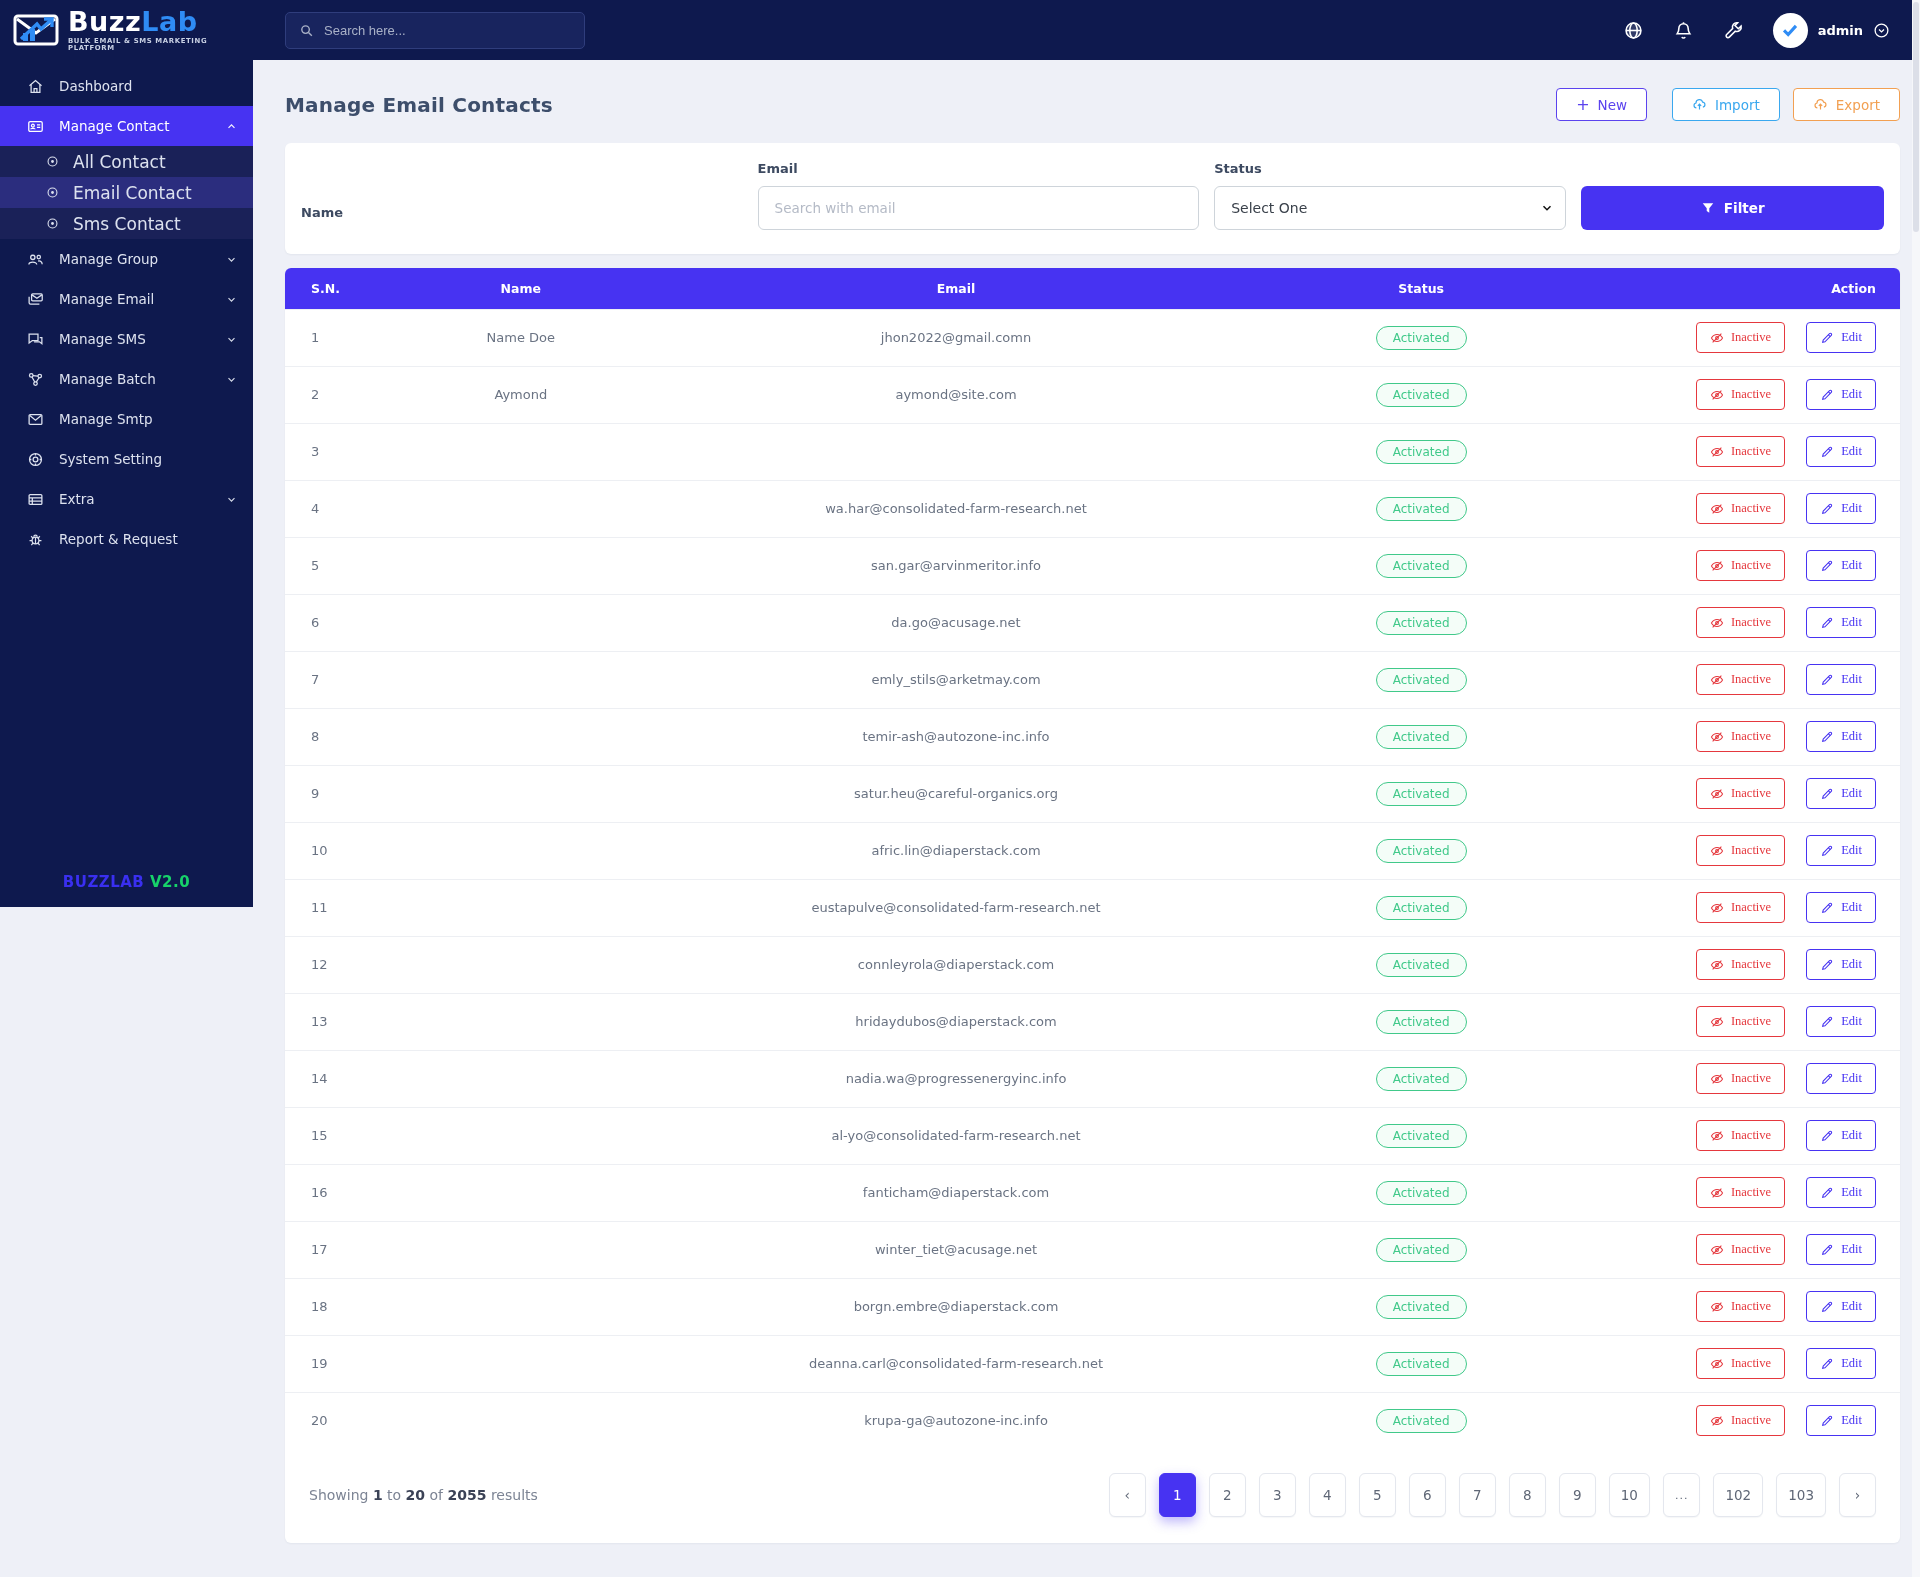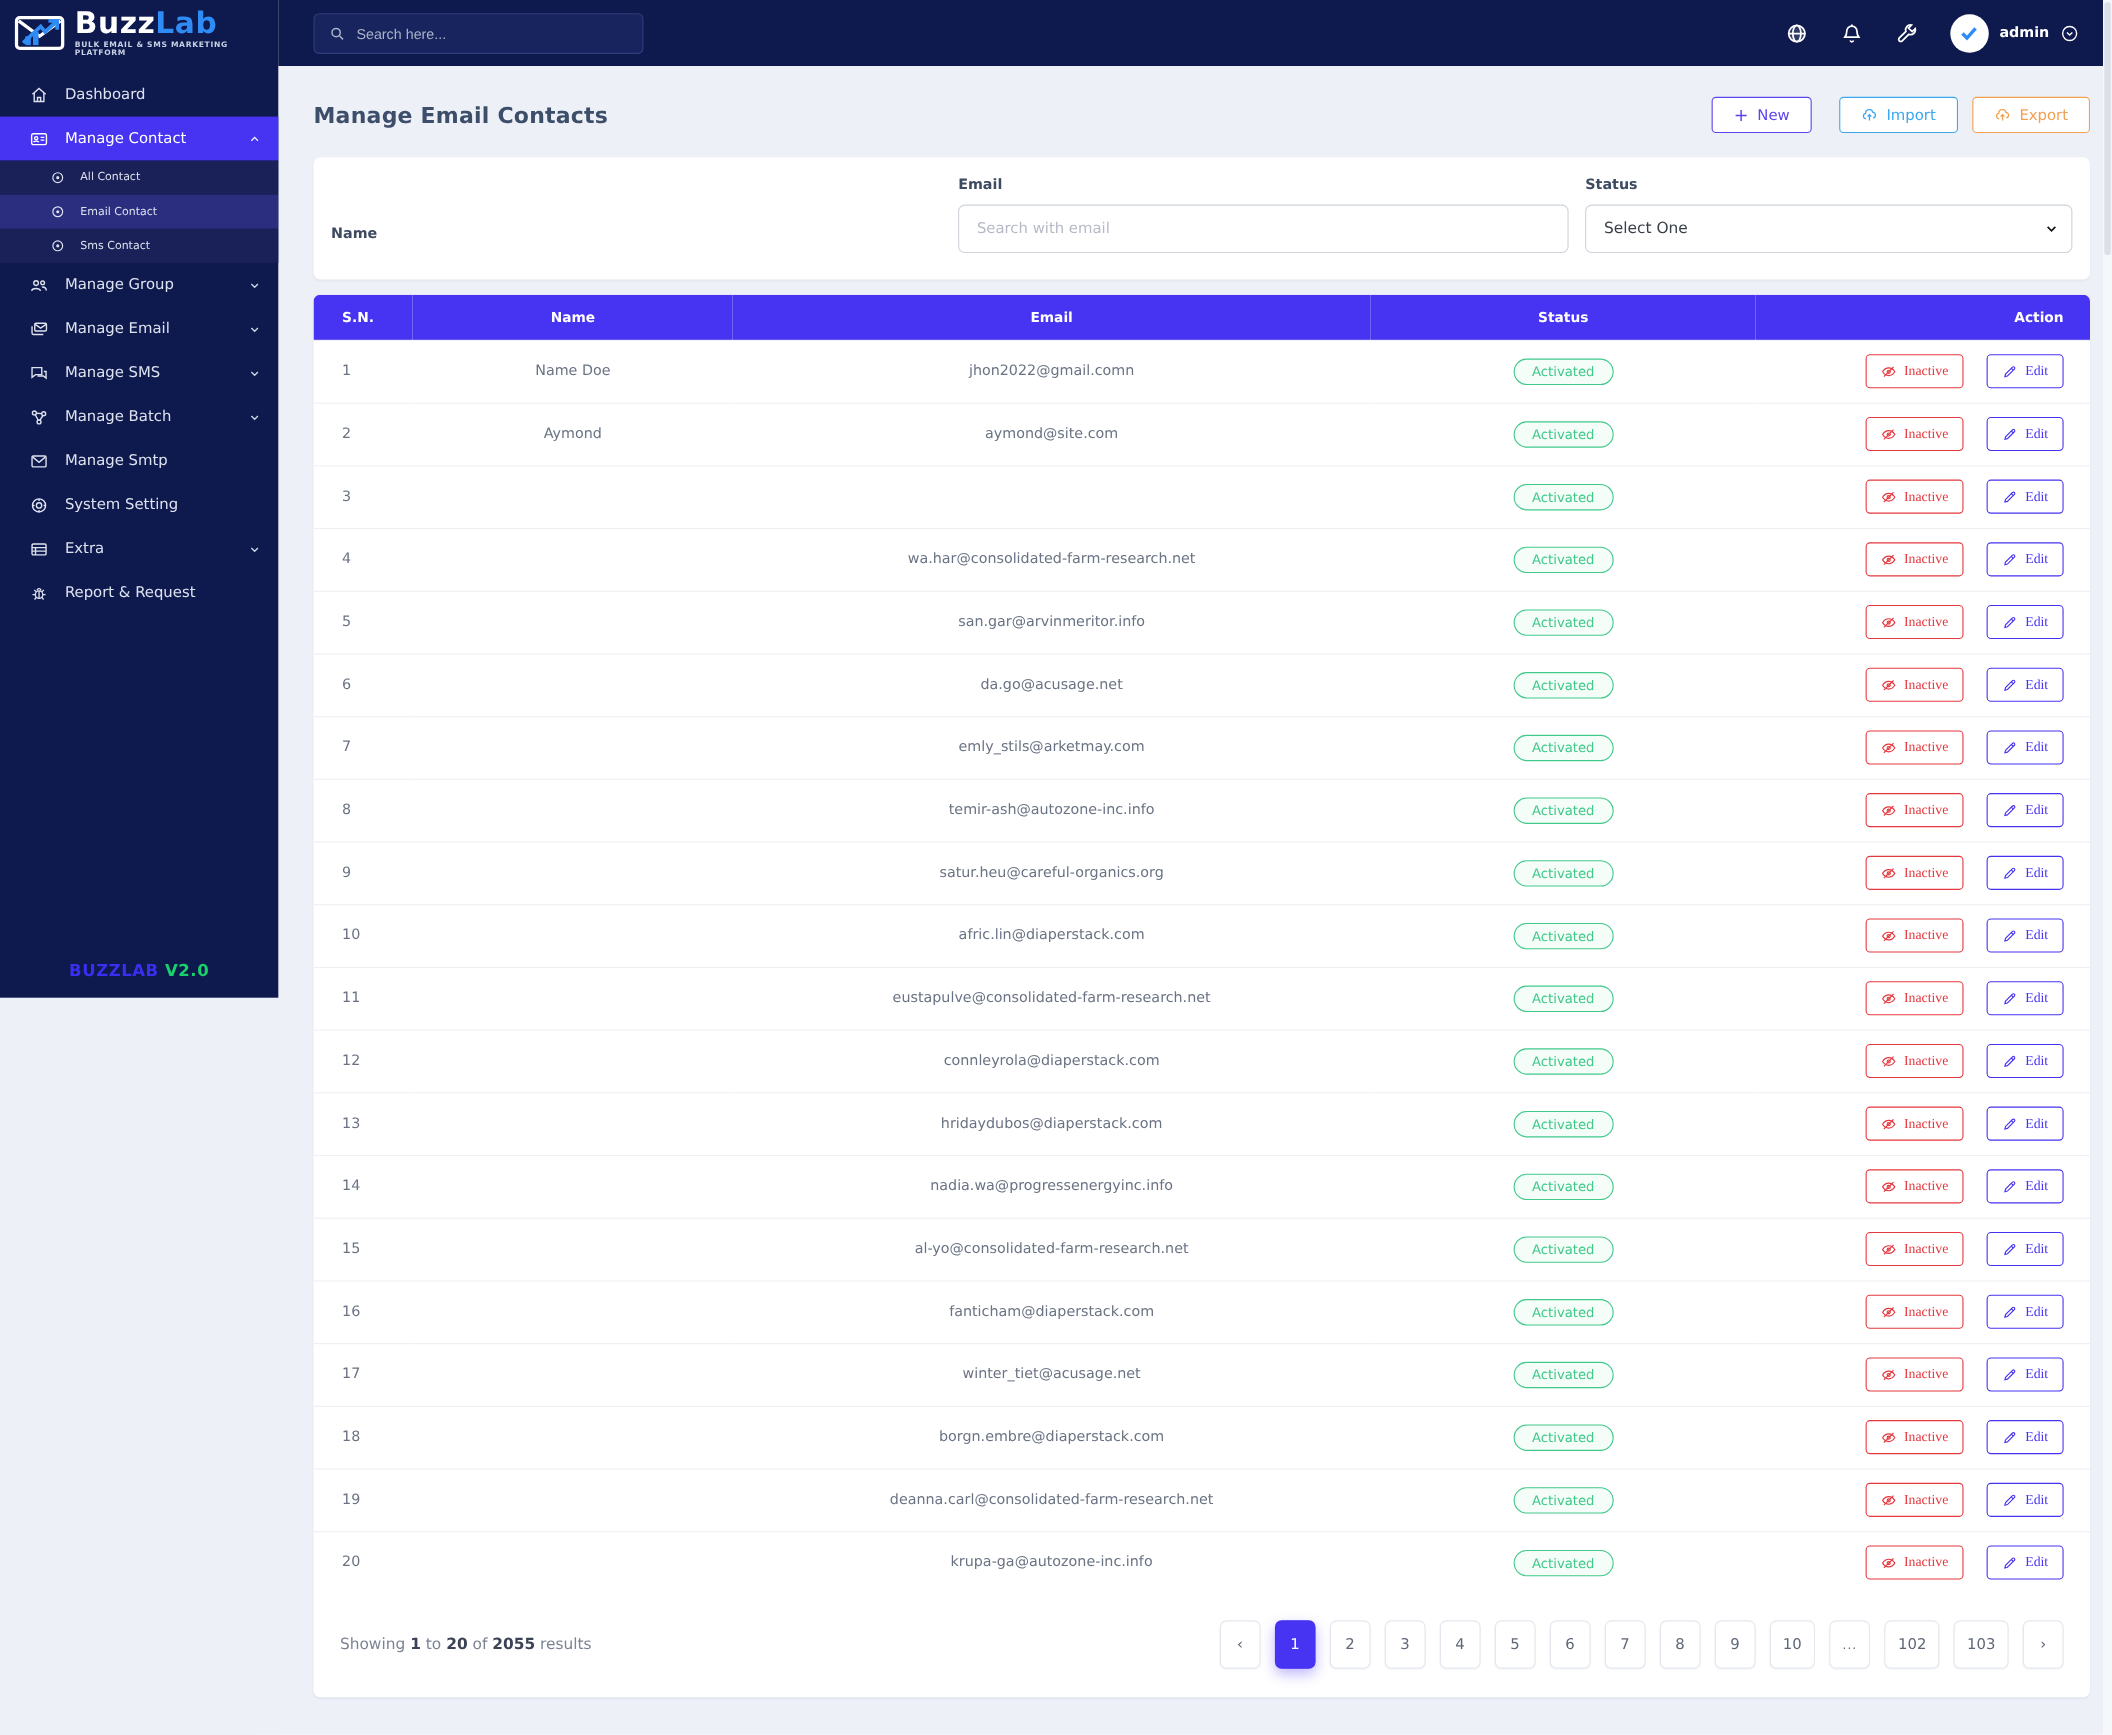--- a/index.html
+++ b/index.html
@@ -18,21 +18,21 @@
   .brand-text { line-height:1; }
   .brand-line { font-size:27px; font-weight:bold; letter-spacing:.5px; }
   .brand-line .b1 { color:#ffffff; }
   .brand-line .b2 { color:#2F8CF5; }
   .brand-tagline { font-size:6.9px; letter-spacing:.62px; color:#C9D1E4; margin-top:3px; font-weight:bold; }
 
   .menu { margin-top:6px; }
   .menu-item { height:40px; display:flex; align-items:center; padding:0 16px 0 27px; gap:15px; font-size:13.5px; cursor:pointer; white-space:nowrap; }
   .menu-item .label { flex:1; }
   .menu-item.active { background:#4733F2; color:#fff; }
-  .submenu-item { height:31px; background:#1A2158; display:flex; align-items:center; padding:0 16px 0 46px; gap:14px; font-size:10px; cursor:pointer; }
+  .submenu-item { height:31px; background:#1A2158; display:flex; align-items:center; padding:0 16px 0 46px; gap:14px; font-size:17px; cursor:pointer; }
   .submenu-item.subactive { background:#2B2D7E; }
   .icon { display:inline-flex; align-items:center; justify-content:center; }
   .menu-item .icon, .submenu-item .icon { width:17px; height:17px; }
   .submenu-item .icon { width:13px; height:13px; }
   .icon svg { width:100%; height:100%; }
   .menu-item .chev { width:11px; height:11px; opacity:.95; }
 
   .sidebar-footer { margin-top:auto; padding-bottom:16px; text-align:center; font-size:15px; font-weight:bold; letter-spacing:.5px; }
   .sidebar-footer .f1 { color:#3A2FF0; }
   .sidebar-footer .f2 { color:#17D26A; }
@@ -390,20 +390,30 @@
             <select>
               <option>Select One</option>
             </select>
             <span class="select-caret icon">
               <svg viewBox="0 0 24 24" fill="none" stroke="currentColor" stroke-width="3">
                   <path d="M5 8.5 L12 15.5 L19 8.5"></path>
                 </svg>
             </span>
           </div>
         </div>
+        <div class="field f-btn">
+          <button class="filter-btn">
+            <span class="icon">
+              <svg viewBox="0 0 24 24">
+                  <path d="M3 4 h18 L14.2 12.5 V20 l-4.4-2.8 V12.5 Z" fill="currentColor"></path>
+                </svg>
+            </span>
+            <span>Filter</span>
+          </button>
+        </div>
       </section>
 
       <section class="table-card">
         <table>
           <thead>
             <tr>
               <th class="col-sn">S.N.</th>
               <th class="col-name">Name</th>
               <th class="col-email">Email</th>
               <th class="col-status">Status</th>

